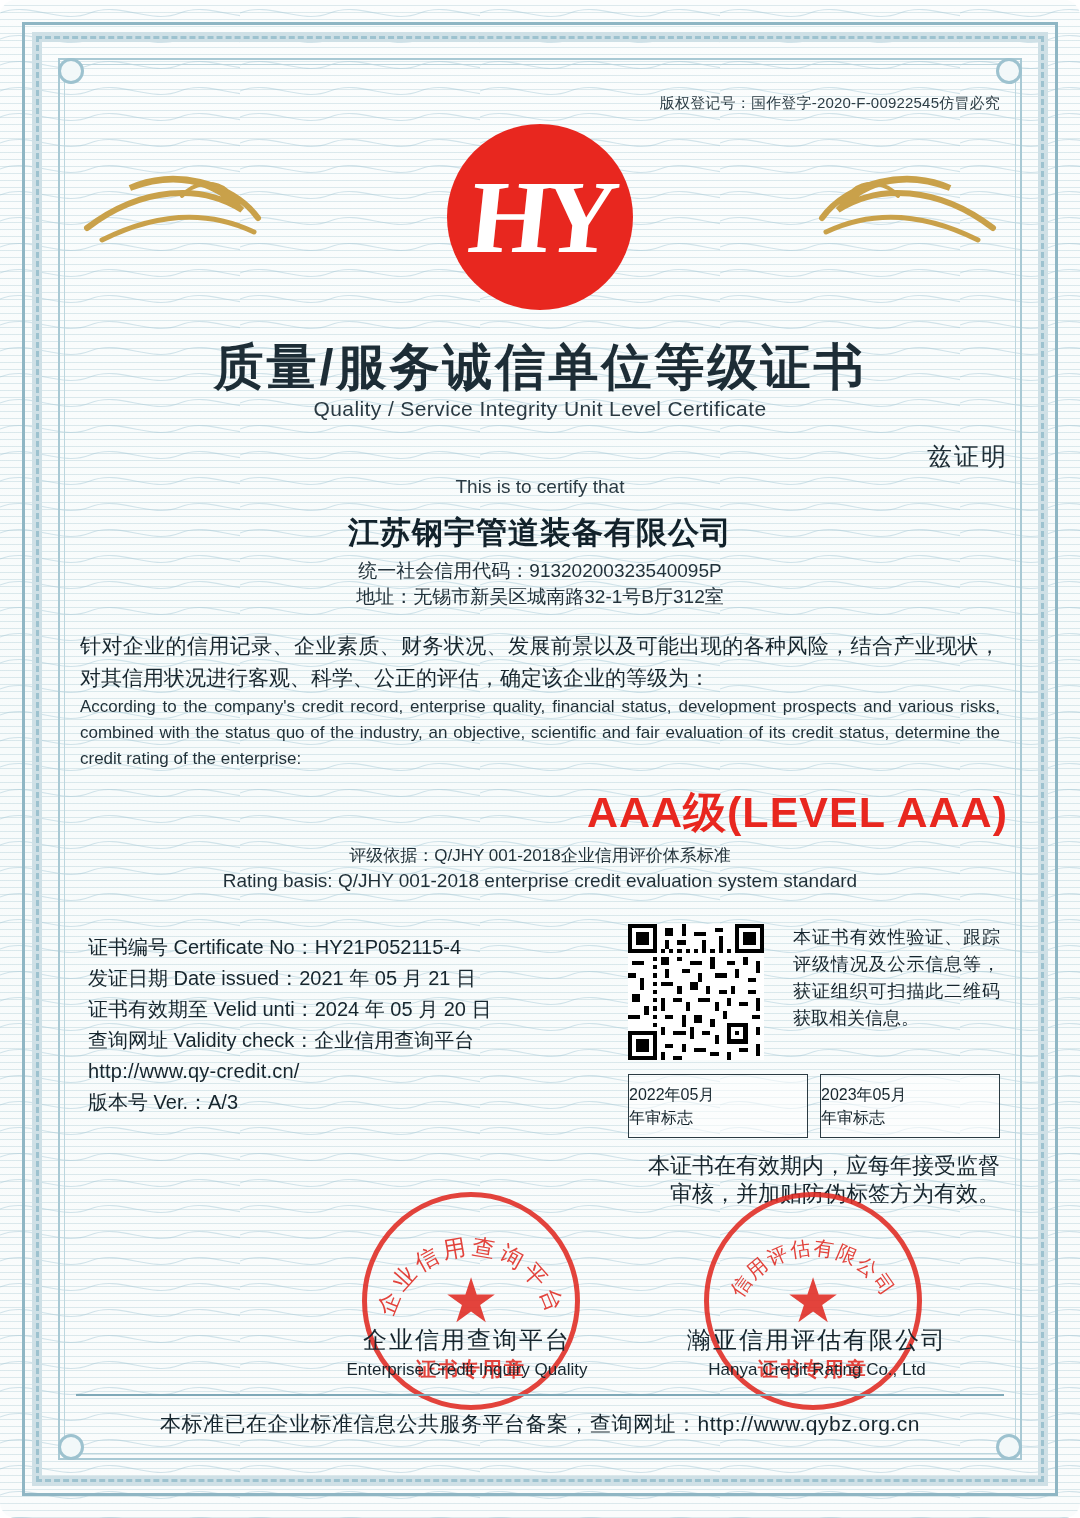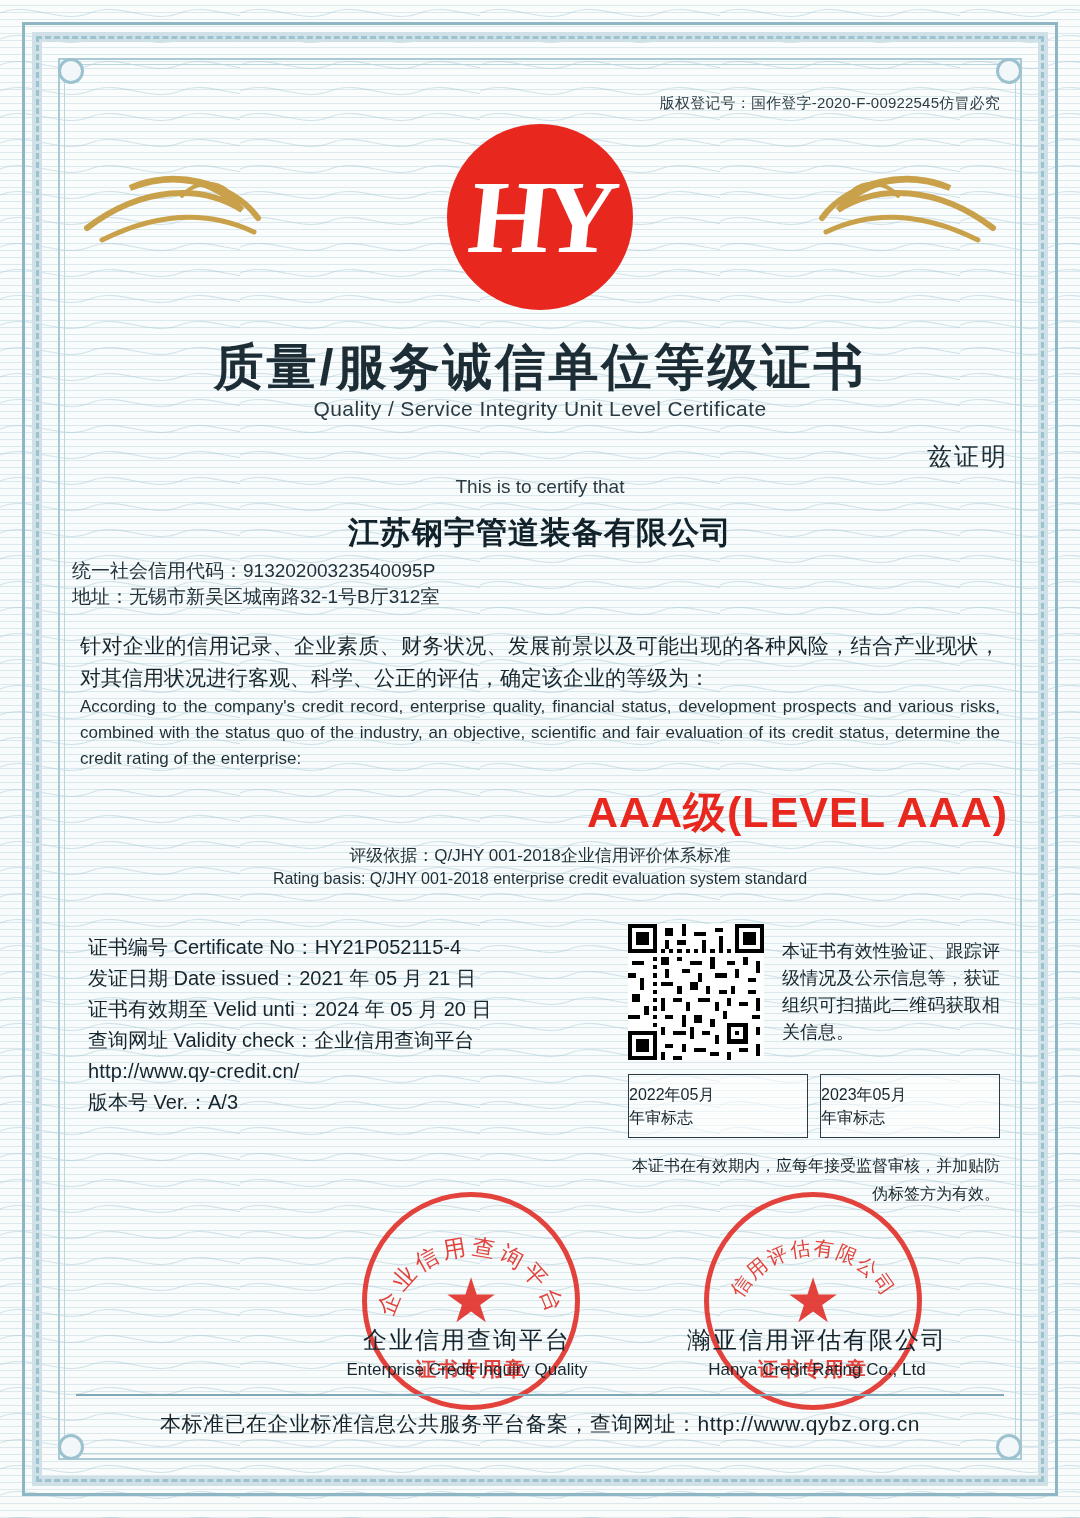--- a/index.html
+++ b/index.html
@@ -17,20 +17,21 @@
     overflow: hidden;
     background:
       repeating-linear-gradient(
         0deg,
         rgba(120,170,185,0.24) 0px,
         rgba(120,170,185,0.24) 1px,
         rgba(255,255,255,0) 1px,
         rgba(255,255,255,0) 7px
       ),
       linear-gradient(180deg, #fbfdfd 0%, #f7fbfb 50%, #fafcfc 100%);
+    border-radius: 16px;
   }
   
   #guilloche {
     position: absolute;
     inset: 0;
     opacity: 0.55;
     pointer-events: none;
   }
   
   .border-outer {
@@ -167,21 +168,21 @@
     left: 0; right: 0;
     text-align: center;
     font-size: 31px;
     font-weight: bold;
     color: #12222b;
     letter-spacing: 1px;
   }
   .company-line {
     position: absolute;
     left: 0; right: 0;
-    text-align: left;
+    text-align: center;
     font-size: 19px;
     color: #22323b;
   }
   .cl1 { top: 486px; }
   .cl2 { top: 512px; }
 
   .para {
     position: absolute;
     left: 8px; right: 8px;
     top: 558px;
@@ -214,21 +215,21 @@
     left: 0; right: 0;
     text-align: center;
     font-size: 17px;
     color: #1f2f37;
   }
   .basis-en {
     position: absolute;
     top: 798px;
     left: 0; right: 0;
     text-align: center;
-    font-size: 16px;
+    font-size: 19px;
     color: #1f2f37;
   }
 
   
   .details {
     position: absolute;
     left: 16px;
     top: 860px;
     width: 500px;
     font-size: 20px;
@@ -240,22 +241,22 @@
 
   
   .qr-block {
     position: absolute;
     right: 8px;
     top: 852px;
     width: 372px;
   }
   .qr-row {
     display: flex;
-    gap: 18px;
-    align-items: center;
+    gap: 29px;
+    align-items: flex-start;
   }
   .qr {
     width: 136px;
     height: 136px;
     flex: 0 0 136px;
     background: #ffffff;
   }
   .qr-note {
     font-size: 18px;
     line-height: 27px;
@@ -275,21 +276,21 @@
     flex-direction: column;
     align-items: flex-start;
     justify-content: center;
     font-size: 16px;
     line-height: 23px;
     color: #16252d;
     background: rgba(255,255,255,0.55);
   }
   .qr-footnote {
     margin-top: 14px;
-    font-size: 16px;
+    font-size: 22px;
     line-height: 28px;
     color: #16252d;
     text-align: right;
   }
 
   
   .seal-area {
     position: absolute;
     left: 0; right: 0;
     top: 1120px;

